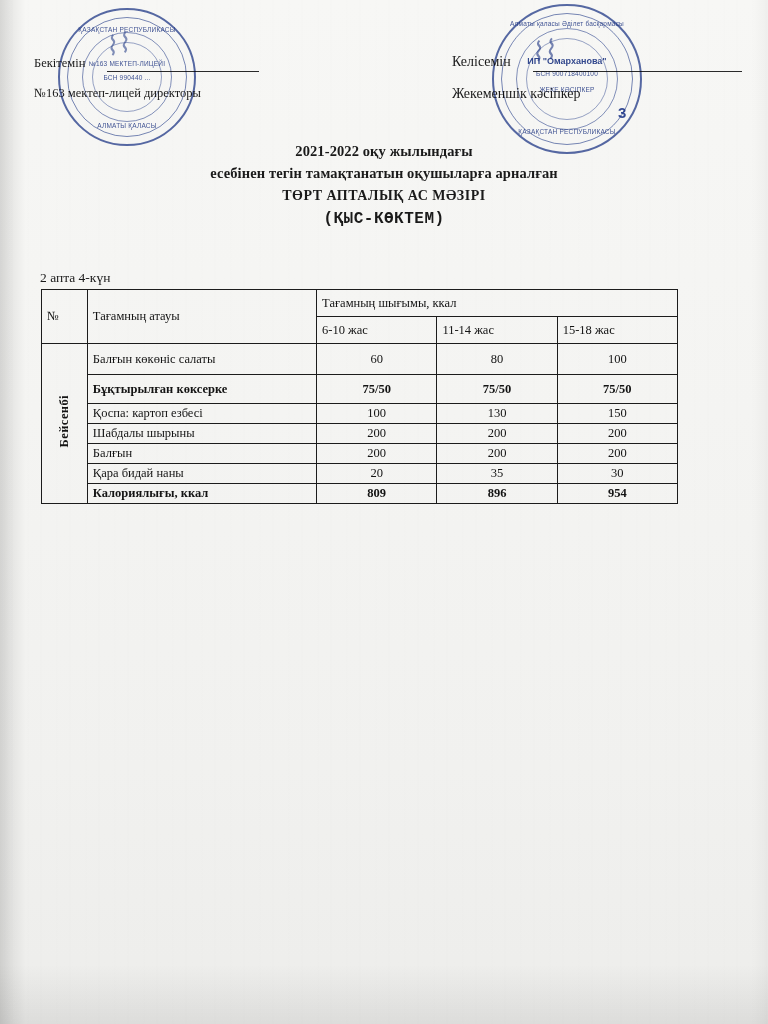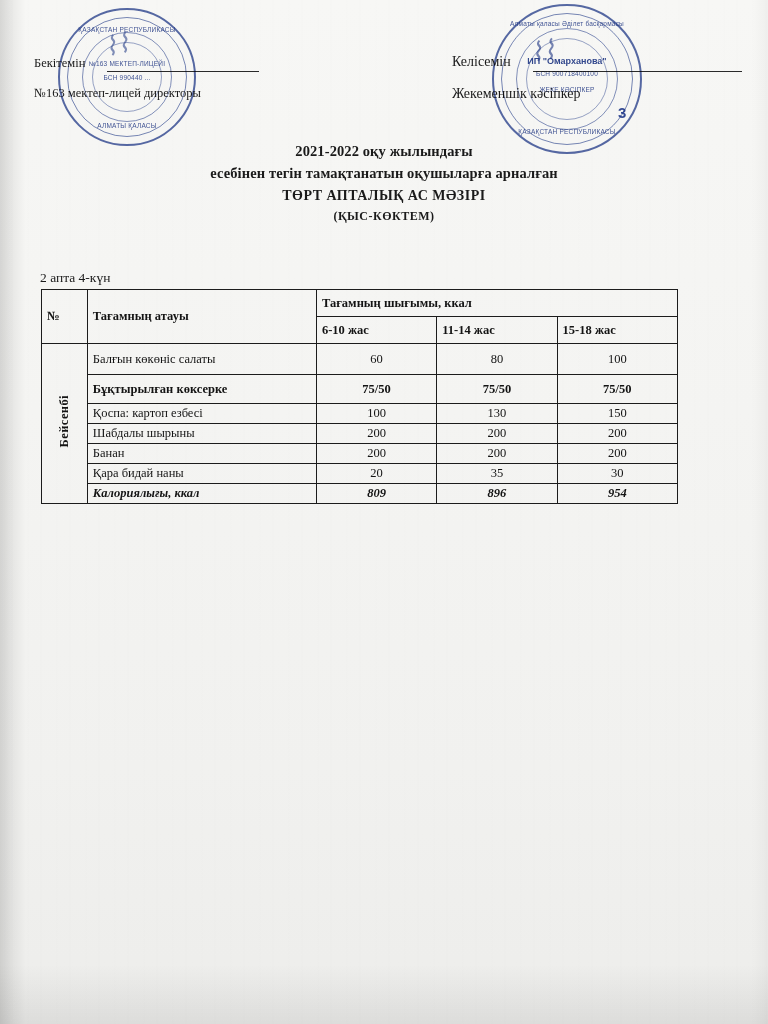--- a/index.html
+++ b/index.html
@@ -176,21 +176,21 @@
     right: 0;
     text-align: center;
     font-weight: bold;
   }
   .title-block div {
     font-size: 14.5px;
     line-height: 1.55;
     letter-spacing: 0.1px;
   }
   .title-block .t4 { font-size: 14px; letter-spacing: 0.5px; }
-  .title-block .t5 { font-size: 12px; letter-spacing: 0.5px; }
+  .title-block .t5 { font-size: 16px; letter-spacing: 0.5px; font-family: Liberation Mono, monospace; }
 
   
   .week-label {
     position: absolute;
     left: 40px;
     top: 270px;
     font-size: 13.5px;
   }
 
   
@@ -205,21 +205,21 @@
     width: 100%;
     font-size: 12.5px;
     color: #141414;
   }
   table.menu th, table.menu td {
     border: 1px solid #1c1c1c;
     padding: 2px 5px;
     vertical-align: middle;
   }
   table.menu th {
-    font-weight: bold;
+    font-weight: normal;
     text-align: left;
     height: 22px;
   }
   th.col-num { width: 36px; text-align: center; }
   th.col-name { width: 226px; }
   th.col-out { text-align: left; padding-left: 8px; }
   th.sub { text-align: left; padding-left: 8px; height: 21px; }
   td.dish { text-align: left; }
   td.val { text-align: center; width: 114px; }
   .day-cell {
@@ -229,21 +229,21 @@
     padding: 0;
   }
   .day-rot {
     writing-mode: vertical-rl;
     transform: rotate(180deg);
     display: inline-block;
     font-size: 12.5px;
     letter-spacing: 0.4px;
     white-space: nowrap;
   }
-  tr.total td { font-weight: bold; font-style: italic; }
+  tr.total td { font-weight: bold; }
   tr.tall td { height: 24px; font-weight: bold; }
   tr.first-row td { height: 26px; }
 </style>
 </head>
 <body>
 
 <div class="page">
   <div class="streaks"></div>
 
   <div class="hdr">
@@ -337,21 +337,21 @@
           <td class="val">130</td>
           <td class="val">150</td>
         </tr>
         <tr>
           <td class="dish">Шабдалы шырыны</td>
           <td class="val">200</td>
           <td class="val">200</td>
           <td class="val">200</td>
         </tr>
         <tr>
-          <td class="dish">Банан</td>
+          <td class="dish">Балғын</td>
           <td class="val">200</td>
           <td class="val">200</td>
           <td class="val">200</td>
         </tr>
         <tr>
           <td class="dish">Қара бидай наны</td>
           <td class="val">20</td>
           <td class="val">35</td>
           <td class="val">30</td>
         </tr>

